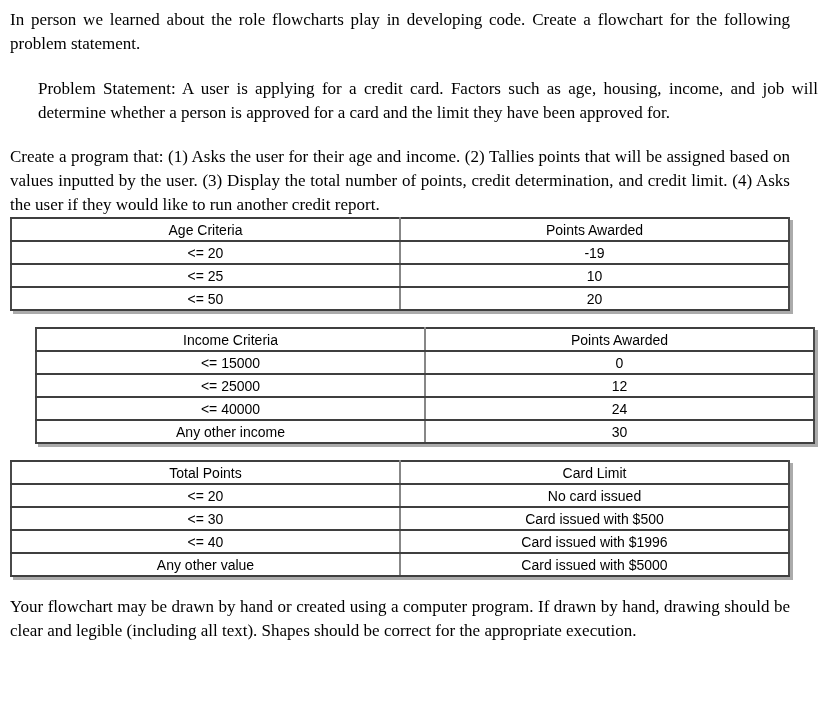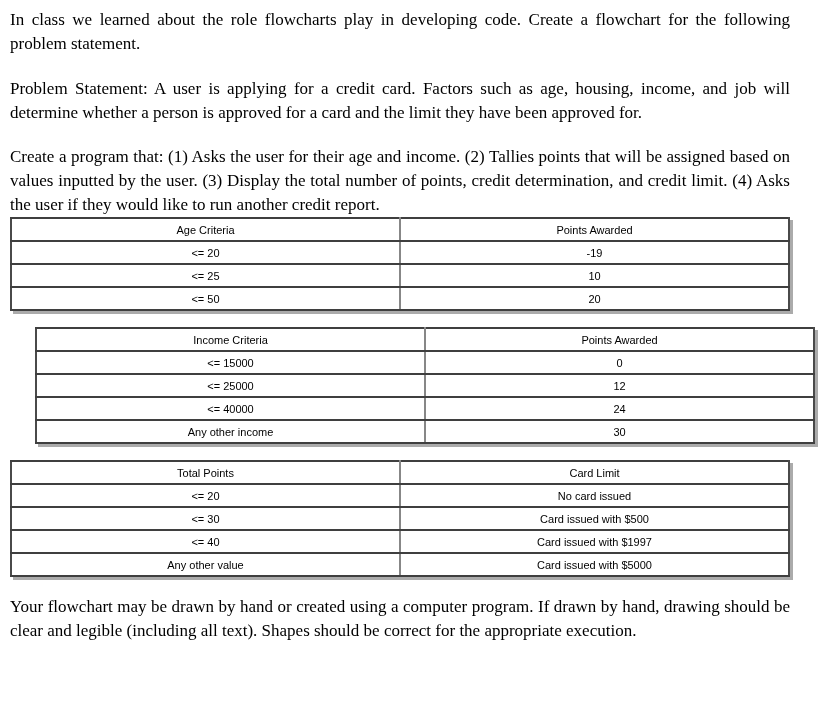--- a/index.html
+++ b/index.html
@@ -19,30 +19,30 @@
   .body-text {
     font-family: "Liberation Serif", serif;
     font-size: 17px;
     line-height: 24px;
     color: #000000;
     text-align: justify;
     margin: 0;
     width: 780px;
   }
   .para-intro   { margin-bottom: 21px; }
-  .para-problem { margin-bottom: 20px; }
+  .para-problem { margin-bottom: 20px; margin-left: 28px; }
   .para-program { margin-bottom: 0;  }
   .para-closing { margin-top: 18px; }
 
   table.spec-table {
     width: 780px;
     border-collapse: collapse;
     table-layout: fixed;
     font-family: "Liberation Sans", sans-serif;
-    font-size: 11px;
+    font-size: 14px;
     color: #000000;
     background: #ffffff;
     box-shadow: 3px 3px 0 0 #ababab;
     margin-bottom: 16px;
   }
   table.spec-table td {
     border-top: 2px solid #3f3f3f;
     border-bottom: 2px solid #3f3f3f;
     height: 21px;
     text-align: center;
@@ -60,21 +60,21 @@
   }
   .table-gap-1 { margin-bottom: 16px; }
   .table-gap-2 { margin-bottom: 18px; margin-left: 25px; }
   .table-gap-3 { margin-bottom: 22px; }
 </style>
 </head>
 <body>
 
 <div class="page">
 
-  <p class="body-text para-intro">In class we learned about the role flowcharts play in developing code. Create a flowchart for the following problem statement.</p>
+  <p class="body-text para-intro">In person we learned about the role flowcharts play in developing code. Create a flowchart for the following problem statement.</p>
 
   <p class="body-text para-problem">Problem Statement: A user is applying for a credit card. Factors such as age, housing, income, and job will determine whether a person is approved for a card and the limit they have been approved for.</p>
 
   <p class="body-text para-program">Create a program that: (1) Asks the user for their age and income. (2) Tallies points that will be assigned based on values inputted by the user. (3) Display the total number of points, credit determination, and credit limit. (4) Asks the user if they would like to run another credit report.</p>
 
   <table class="spec-table table-gap-1">
     <tbody>
       <tr>
         <td>Age Criteria</td>
         <td>Points Awarded</td>
@@ -128,21 +128,21 @@
       <tr>
         <td>&lt;= 20</td>
         <td>No card issued</td>
       </tr>
       <tr>
         <td>&lt;= 30</td>
         <td>Card issued with $500</td>
       </tr>
       <tr>
         <td>&lt;= 40</td>
-        <td>Card issued with $1997</td>
+        <td>Card issued with $1996</td>
       </tr>
       <tr>
         <td>Any other value</td>
         <td>Card issued with $5000</td>
       </tr>
     </tbody>
   </table>
 
   <p class="body-text para-closing">Your flowchart may be drawn by hand or created using a computer program. If drawn by hand, drawing should be clear and legible (including all text). Shapes should be correct for the appropriate execution.</p>
 

